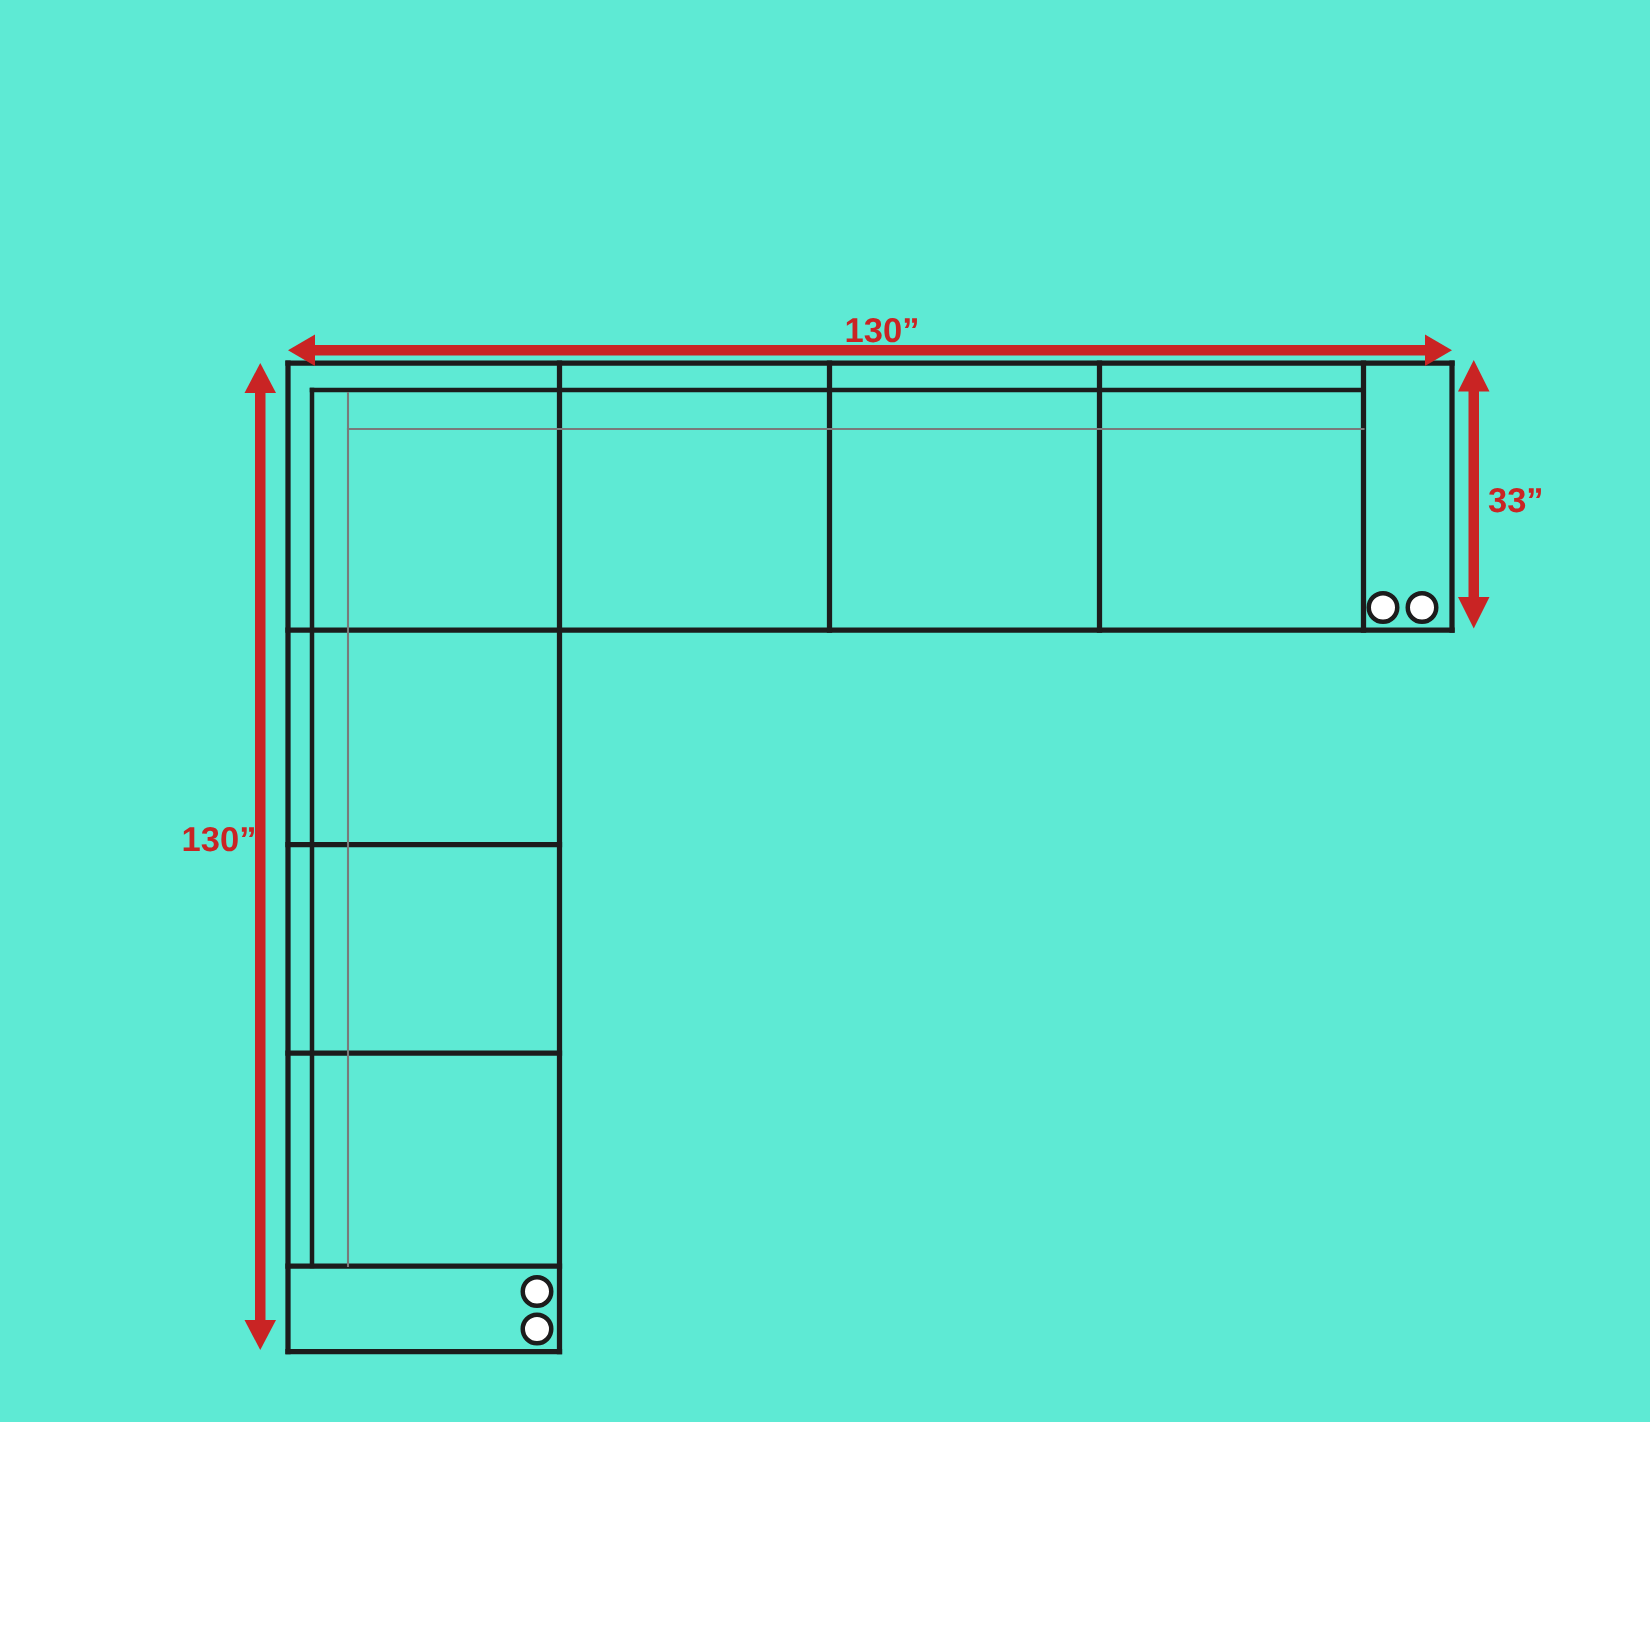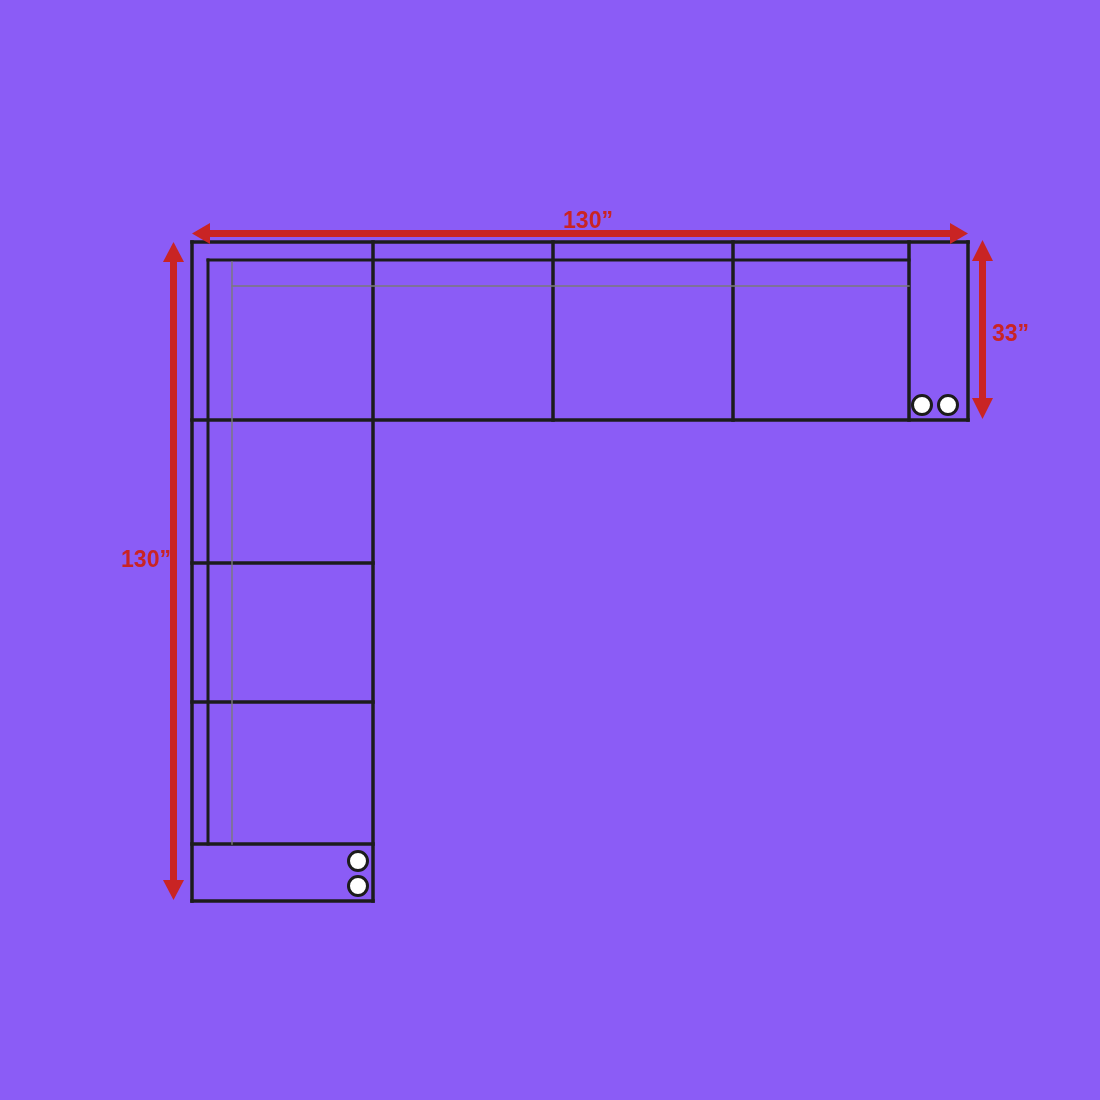--- a/index.html
+++ b/index.html
@@ -3,22 +3,22 @@
 <meta charset="utf-8">
 <style>
   html, body {
     margin: 0;
     padding: 0;
     background: #ffffff;
   }
   .canvas {
     position: relative;
     width: 1100px;
-    height: 1100px;
-    background: #8b5cf6;
+    height: 948px;
+    background: #5eead4;
     overflow: hidden;
     text-align: right;
   }
   svg {
     display: block;
   }
   svg text {
     font-family: "Liberation Sans", sans-serif;
     font-weight: bold;
     font-size: 23px;

